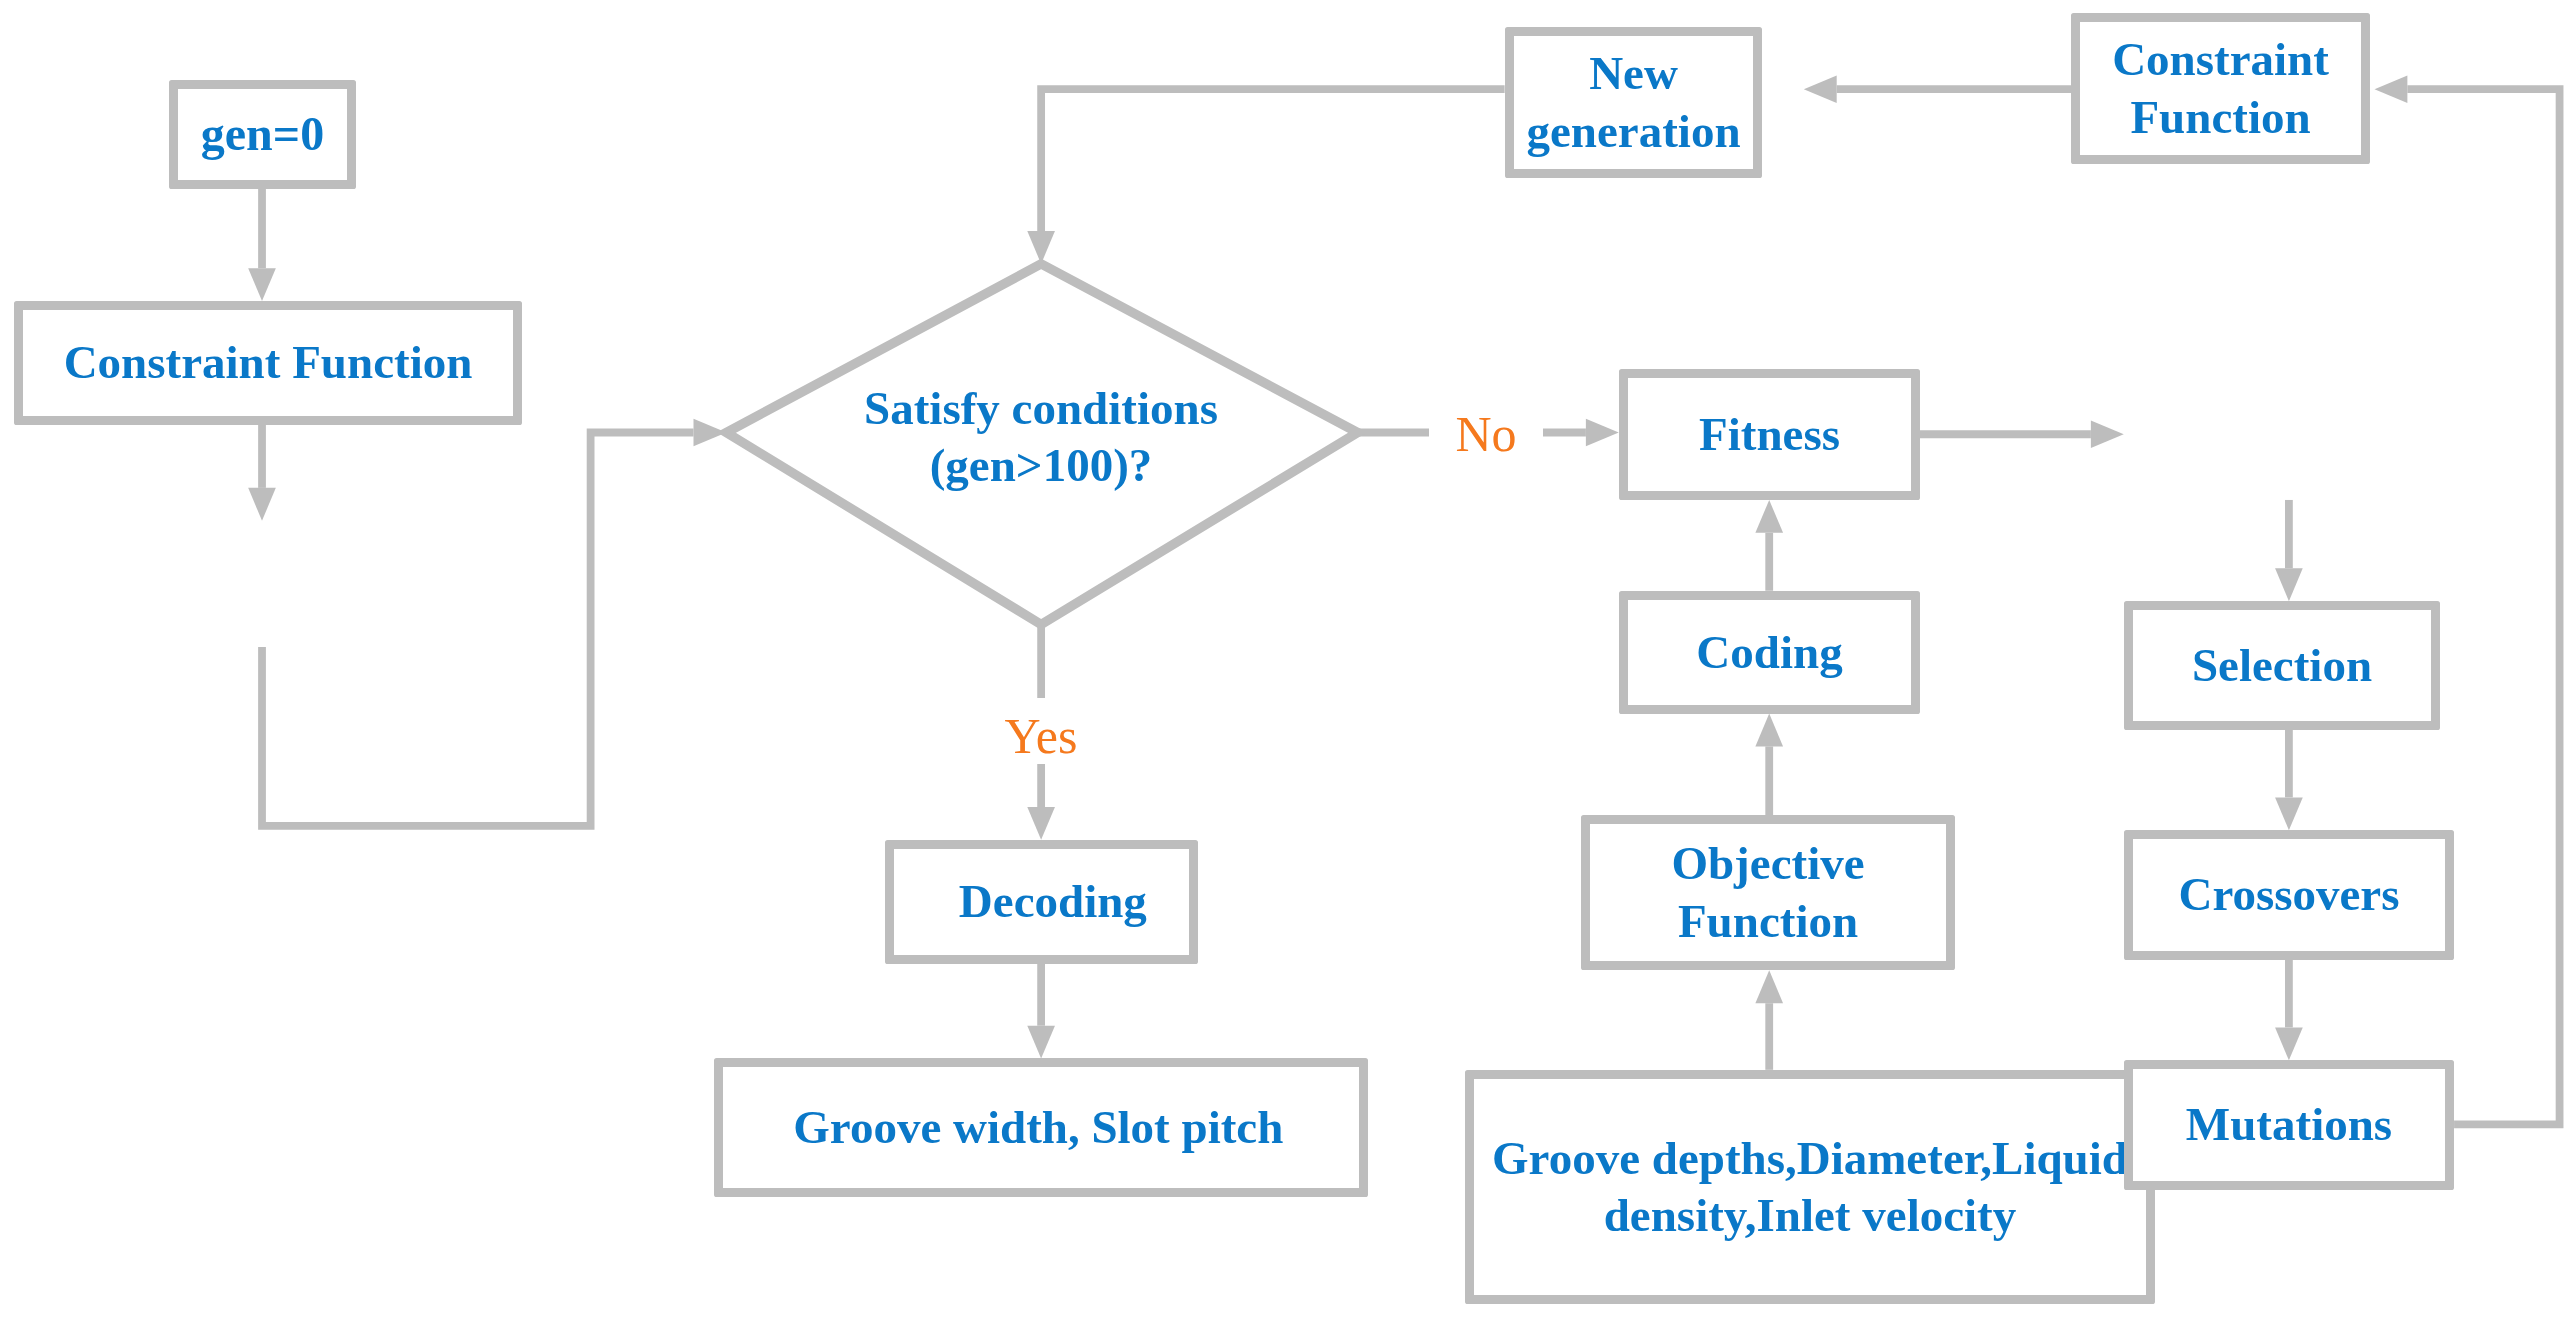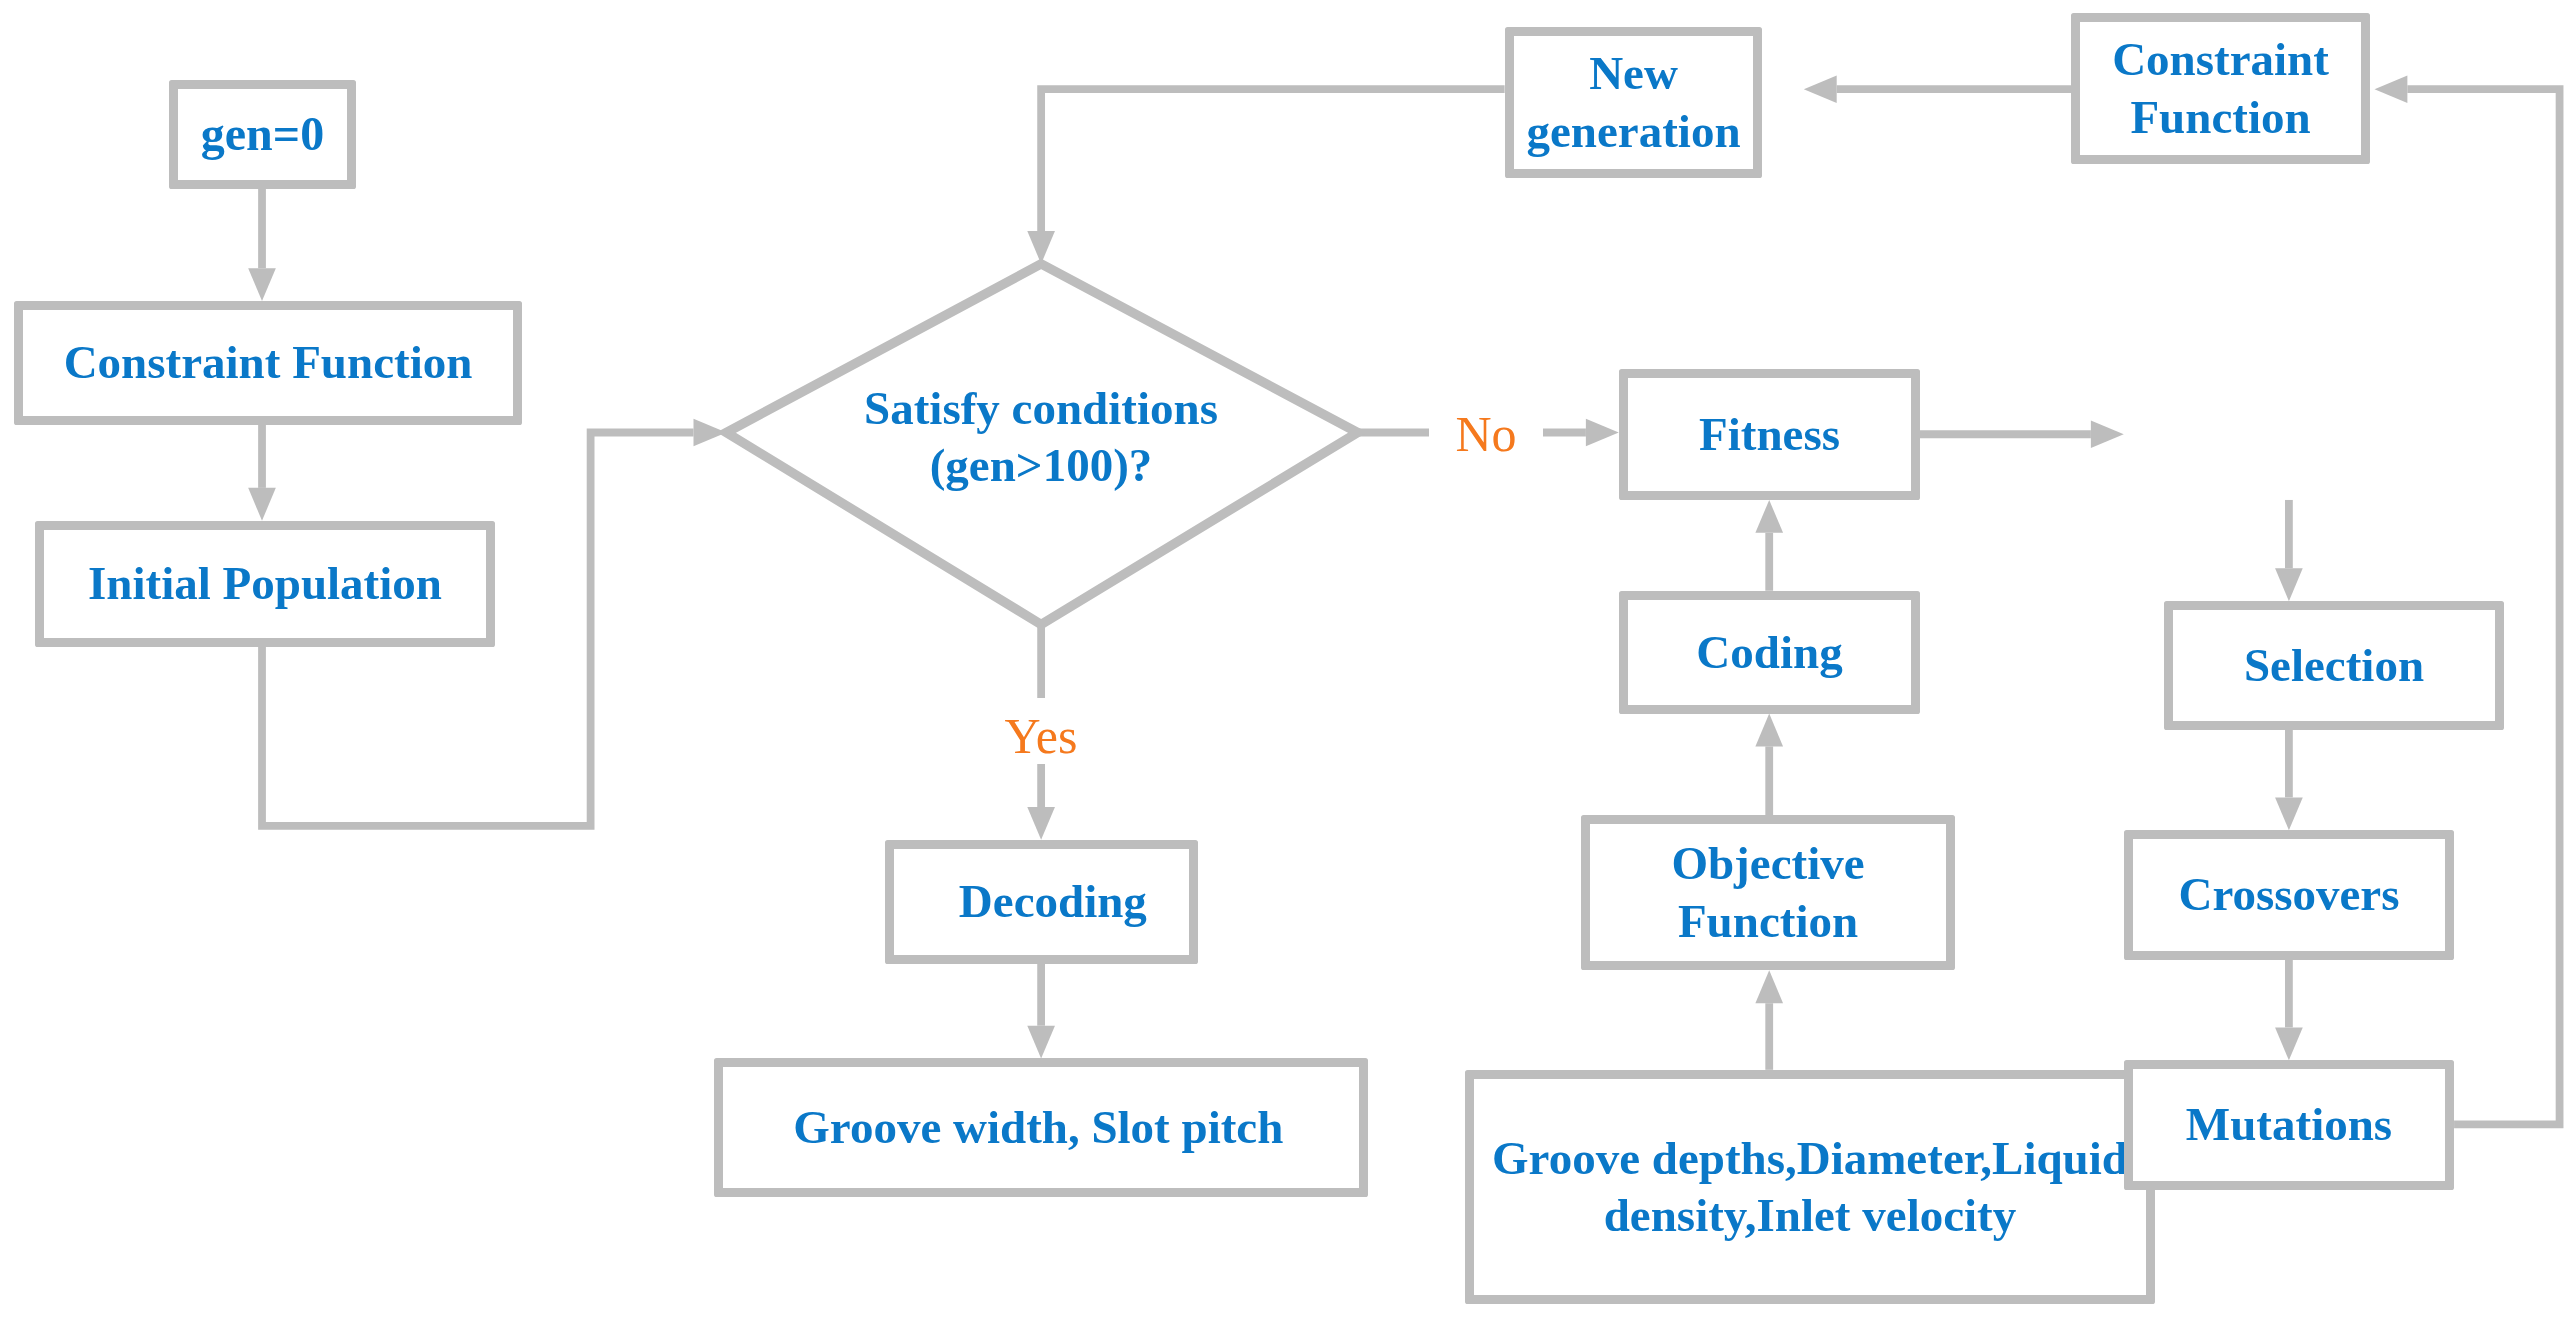--- a/index.html
+++ b/index.html
@@ -107,23 +107,20 @@
   </svg>
 
   <div class="node" id="node-gen0" style="left:169px;top:80px;width:187px;height:109px;">
     <span>gen=0</span>
   </div>
 
   <div class="node" style="left:14px;top:301px;width:508px;height:124px;">
     <span>Constraint Function</span>
   </div>
 
-  <div class="node" style="left:35px;top:521px;width:460px;height:126px;">
-    <span>Initial Population</span>
-  </div>
 
   <div class="free-label" style="left:799px;top:329px;width:484px;height:216px;">
     <span>Satisfy conditions (gen&gt;100)?</span>
   </div>
 
   <div class="node" style="left:1505px;top:27px;width:257px;height:151px;">
     <span>New generation</span>
   </div>
 
   <div class="node" style="left:2071px;top:13px;width:299px;height:151px;">
@@ -132,21 +129,21 @@
 
   <div class="node" style="left:1619px;top:369px;width:301px;height:131px;">
     <span>Fitness</span>
   </div>
 
 
   <div class="node" style="left:1619px;top:591px;width:301px;height:123px;">
     <span>Coding</span>
   </div>
 
-  <div class="node" style="left:2124px;top:601px;width:340px;height:129px;margin-left:40px;">
+  <div class="node" style="left:2124px;top:601px;width:316px;height:129px;">
     <span>Selection</span>
   </div>
 
   <div class="node" style="left:1581px;top:815px;width:374px;height:155px;">
     <span>Objective Function</span>
   </div>
 
   <div class="node" style="left:2124px;top:830px;width:330px;height:130px;">
     <span>Crossovers</span>
   </div>

